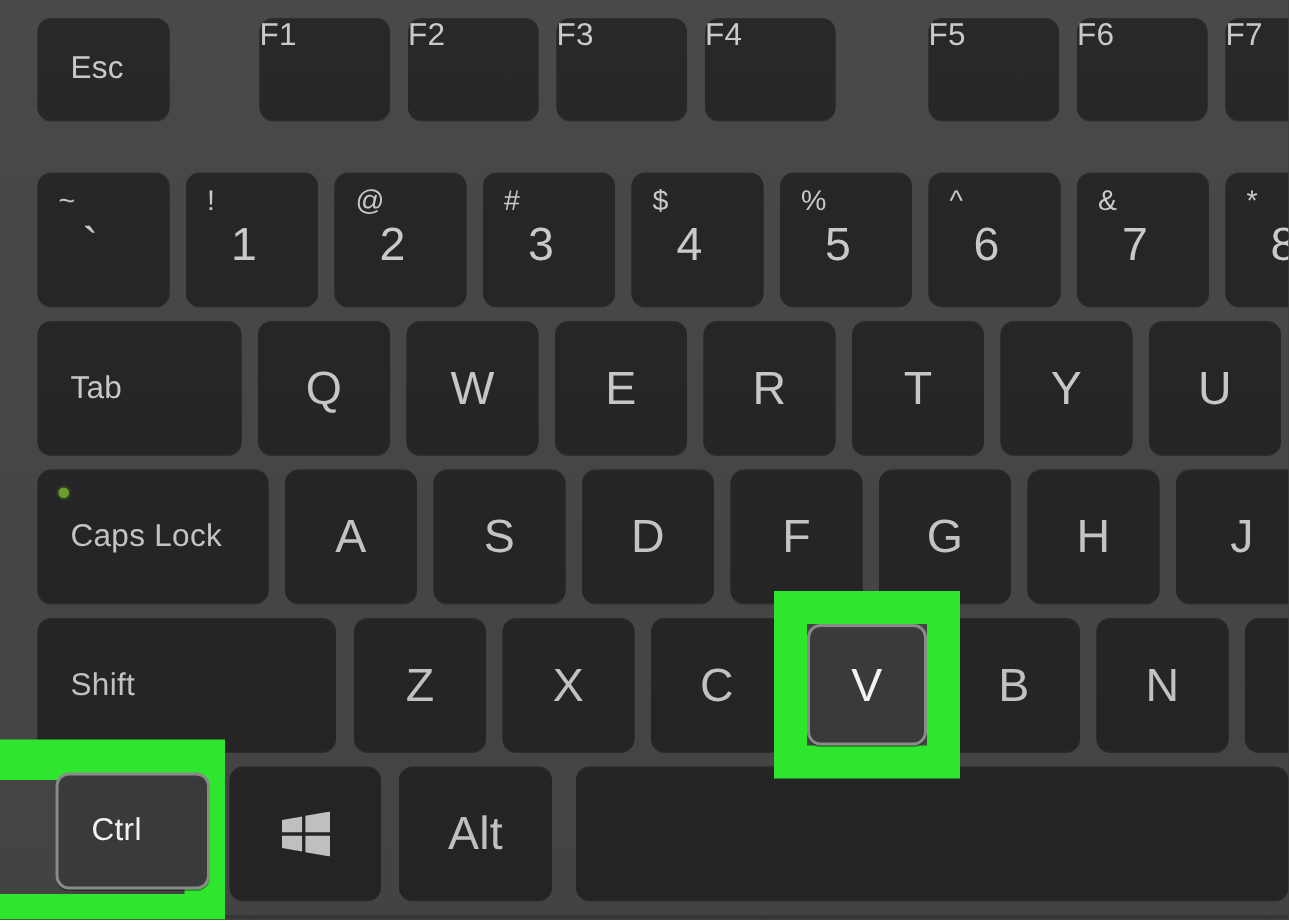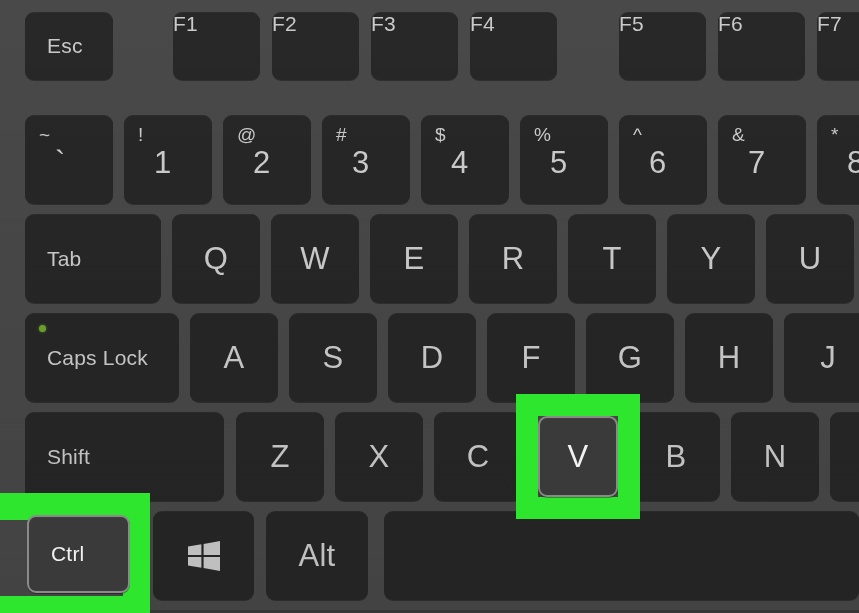--- a/index.html
+++ b/index.html
@@ -248,21 +248,21 @@
       </div>
       <div class="key center" style="left: 632px; top: 412px; width: 88px; height: 89px;">
         <span class="lbl">B</span>
       </div>
       <div class="key center" style="left: 731px; top: 412px; width: 88px; height: 89px;">
         <span class="lbl">N</span>
       </div>
       <div class="key center" style="left: 830px; top: 412px; width: 88px; height: 89px;">
         <span class="lbl">M</span>
       </div>
-      <div class="key word active" style="left: 27px; top: 515px; width: 103px; height: 78px;">
+      <div class="key word active" style="left: 37px; top: 515px; width: 103px; height: 78px;">
         <span class="lbl">Ctrl</span>
       </div>
       <div class="key logo" style="left: 153px; top: 511px; width: 101px; height: 89px;">
         <svg class="winlogo" viewBox="0 0 34 30">
           <path d="M1,5.6 L14.4,3.3 L14.4,13.9 L1,13.9 Z" fill="#c9c9c9"></path>
           <path d="M16.6,2.9 L33,0 L33,13.9 L16.6,13.9 Z" fill="#c9c9c9"></path>
           <path d="M1,16.1 L14.4,16.1 L14.4,26.7 L1,24.4 Z" fill="#c9c9c9"></path>
           <path d="M16.6,16.1 L33,16.1 L33,30 L16.6,27.1 Z" fill="#c9c9c9"></path>
         </svg>
       </div>

